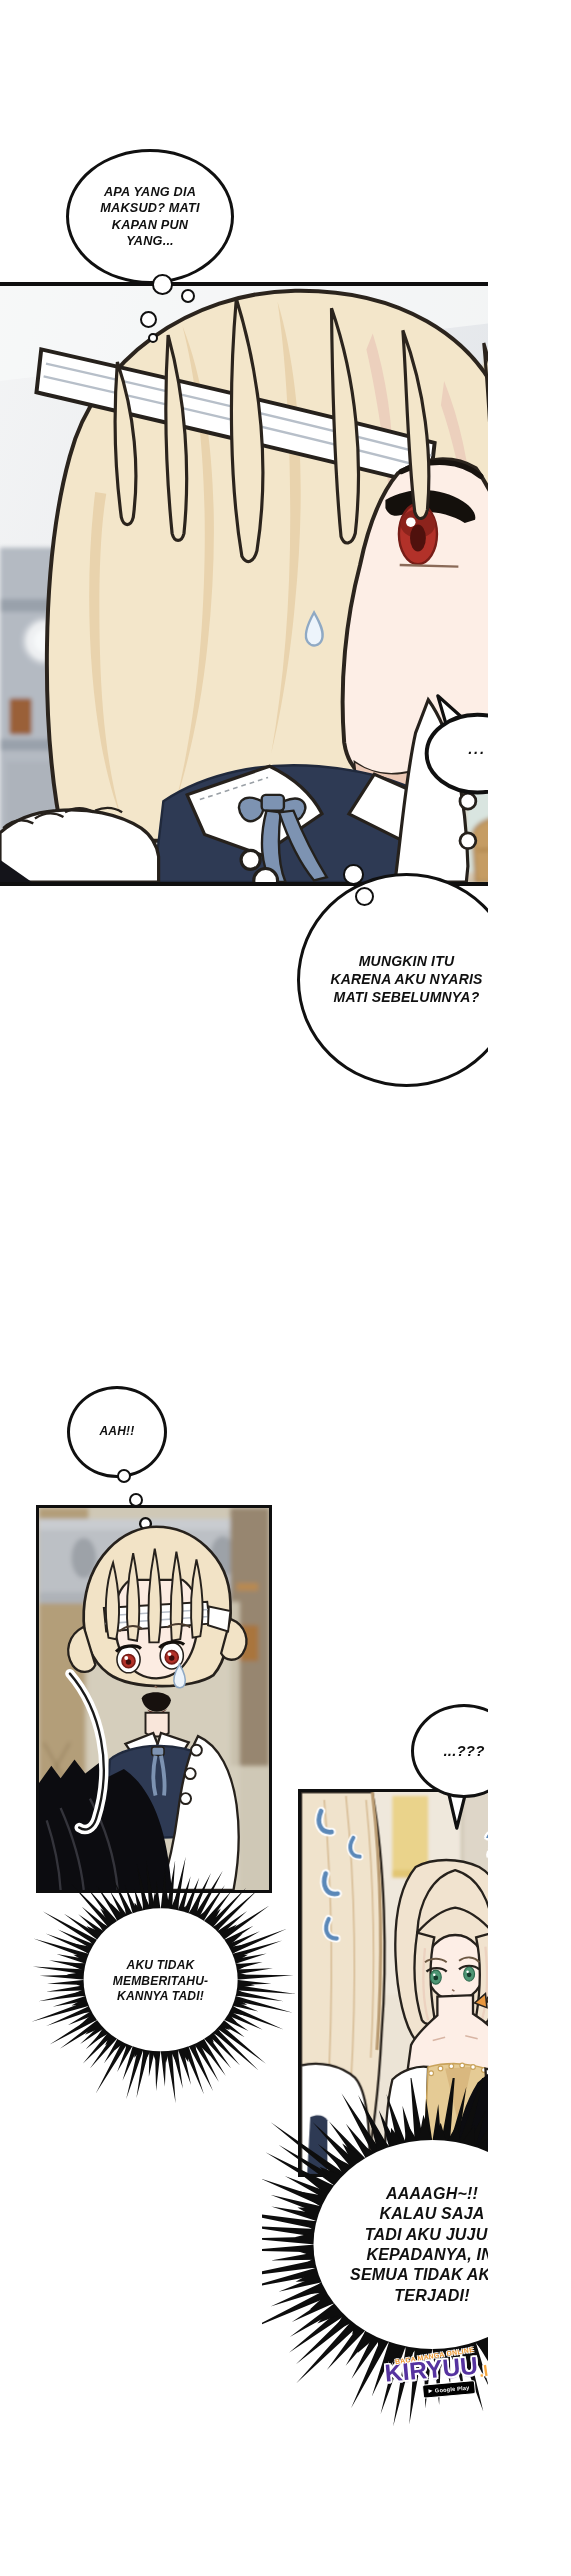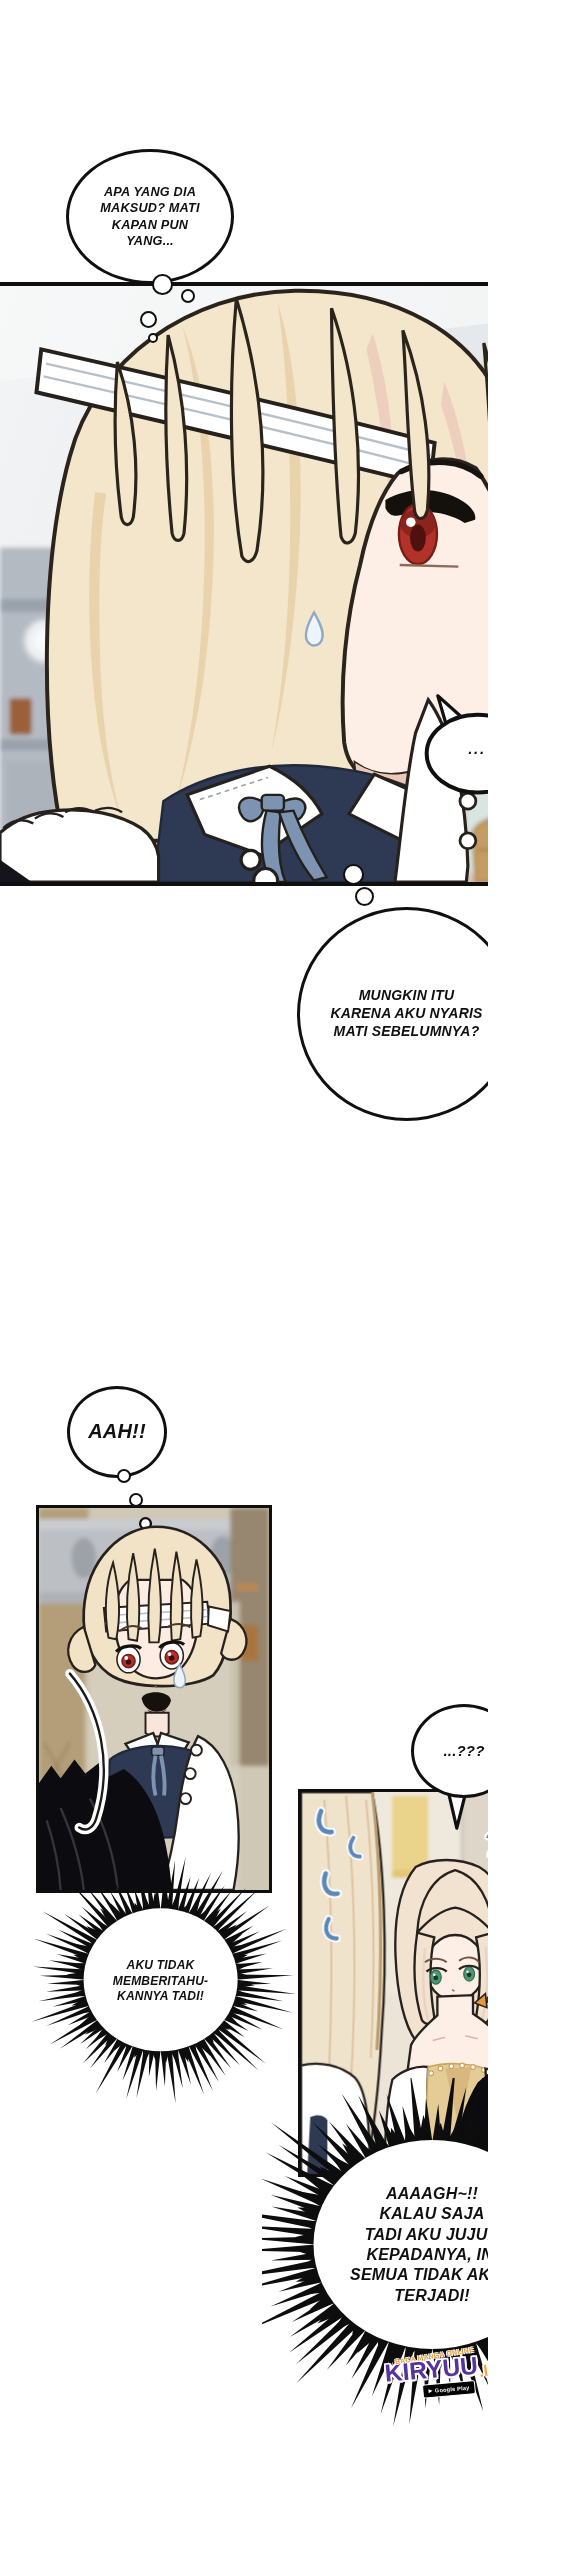--- a/index.html
+++ b/index.html
@@ -354,29 +354,29 @@
   <div class="tcircle" style="left:152px;top:274px;width:20.6px;height:20.6px"></div>
   <div class="tcircle" style="left:181px;top:289px;width:14.3px;height:14.3px"></div>
   <div class="tcircle" style="left:140px;top:311px;width:17.4px;height:17.4px"></div>
   <div class="tcircle" style="left:148px;top:333px;width:10.3px;height:10.3px"></div>
 
   <div class="overlay-txt" style="left:428px;top:712px;width:98px;height:73px;z-index:5">
     <span class="btxt" style="font-size:15px;letter-spacing:1.6px">...</span>
   </div>
 
   <div class="tcircle" style="left:343px;top:864px;width:20.6px;height:20.6px"></div>
-  <div class="bubble" style="left:297px;top:907px;width:219px;height:214px;border-radius:50%">
+  <div class="bubble" style="left:297px;top:873px;width:219px;height:214px;border-radius:50%">
     <span class="btxt" style="font-size:14px">MUNGKIN ITU
 KARENA AKU NYARIS
 MATI SEBELUMNYA?</span>
   </div>
   <div class="tcircle" style="left:355px;top:887px;width:19px;height:19px"></div>
 
   <div class="bubble" style="left:67px;top:1386px;width:100px;height:92px">
-    <span class="btxt" style="font-size:20px">AAH!!</span>
+    <span class="btxt" style="font-size:12px">AAH!!</span>
   </div>
   <div class="tcircle" style="left:117px;top:1469px;width:14.3px;height:14.3px"></div>
   <div class="tcircle" style="left:129px;top:1493px;width:14.3px;height:14.3px"></div>
 
   <svg class="tail" style="left:432px;top:1777px" width="56" height="56" viewBox="0 0 70 70">
     <path d="M18,8 L46,4 L31,64 Z" fill="#fff" stroke="#101010" stroke-width="4" stroke-linejoin="round"></path>
   </svg>
   <div class="bubble" style="left:411px;top:1704px;width:106px;height:94px">
     <span class="btxt" style="font-size:15px">...???</span>
   </div>

